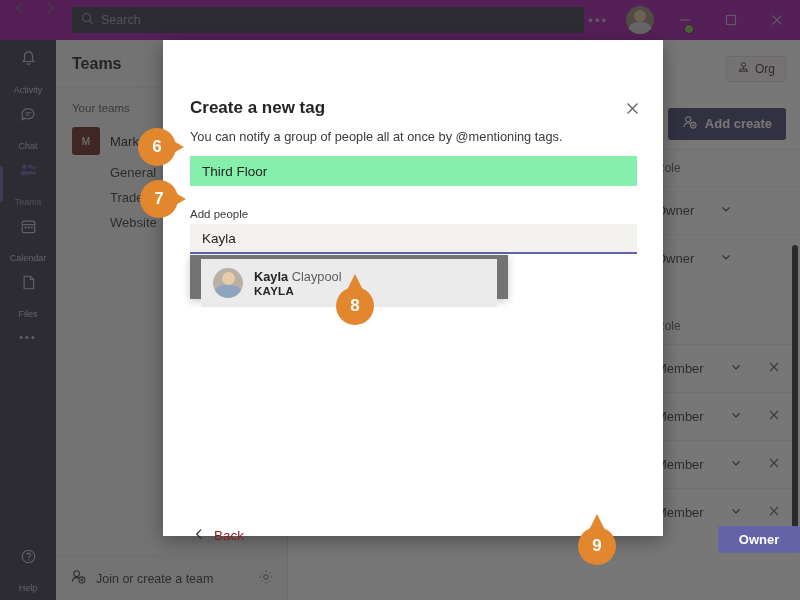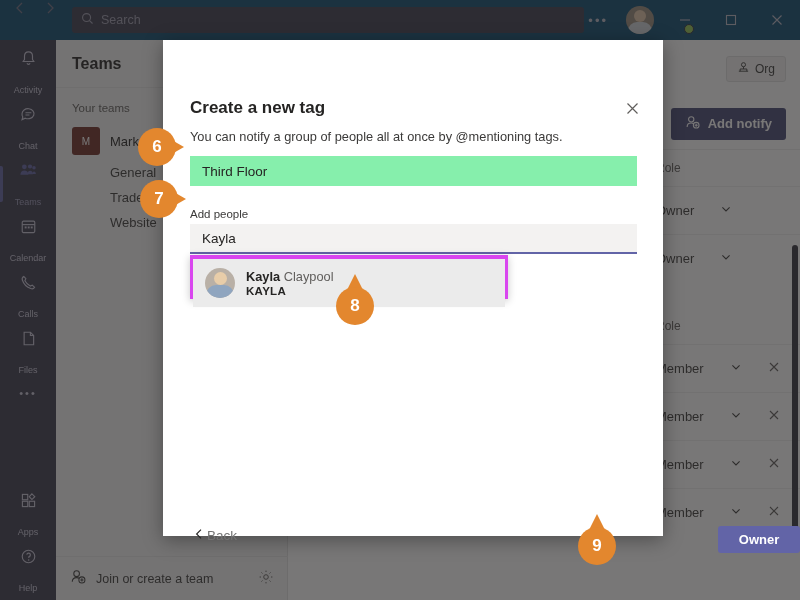--- a/index.html
+++ b/index.html
@@ -8,21 +8,21 @@
     width: 800px; height: 600px;
     overflow: hidden;
     font-family: "Liberation Sans", sans-serif;
     background: #ffffff;
   }
   #app { position: relative; width: 800px; height: 600px; overflow: hidden; }
 
   
   .titlebar {
     position: absolute; top: 0; left: 0; width: 800px; height: 40px;
-    background: #0c4a6e; display: flex; align-items: flex-start;
+    background: #a21caf; display: flex; align-items: flex-start;
   }
   .nav-arrows { display: flex; align-items: center; margin-left: 12px; gap: 14px; }
   .nav-arrow { width: 16px; height: 16px; color: #6f6e85; display: flex; align-items: center; justify-content: center; }
   .searchbox {
     position: absolute; left: 72px; top: 7px; width: 512px; height: 26px;
     background: #3b3a4e; border-radius: 3px;
     display: flex; align-items: center; padding: 0 9px; gap: 7px;
   }
   .searchbox .ph { color: #9d9cae; font-size: 12.5px; }
   .tb-right { position: absolute; right: 0; top: 0; height: 40px; display: flex; align-items: center; }
@@ -117,33 +117,33 @@
   .modal-desc { position: absolute; left: 27px; top: 89px; font-size: 12.8px; color: #3b3a39; }
   .fld-label { position: absolute; font-size: 11.5px; color: #3b3a39; }
   .fld-input {
     position: absolute; left: 27px; width: 447px; height: 30px;
     display: flex; align-items: center; padding: 0 12px; font-size: 13.5px; color: #252423;
   }
   .fld-tagname { top: 116px; background: #86efac; border: none; }
   .fld-people { top: 184px; background: #f3f2f1; border-bottom: 2px solid #6264a7; }
   .sugg-pop {
     position: absolute; left: 27px; top: 215px; width: 318px; height: 44px;
-    background: #d946ef; box-shadow: 0 2px 8px rgba(0,0,0,0.22);
-    padding: 4px 0;
+    background: #737373; box-shadow: 0 2px 8px rgba(0,0,0,0.22);
+    padding: 4px 8px;
   }
   .sugg-item { height: 48px; margin: 0 3px; background: #ebebeb; display: flex; align-items: center; gap: 11px; padding: 0 12px; }
   .sugg-avatar { width: 30px; height: 30px; border-radius: 50%; overflow: hidden; position: relative; background: #b9b0a6; flex: none; }
   .sugg-avatar .head { position: absolute; left: 9px; top: 4px; width: 13px; height: 13px; border-radius: 50%; background: #e8cda9; }
   .sugg-avatar .body { position: absolute; left: 1px; top: 17px; width: 28px; height: 16px; border-radius: 10px 10px 0 0; background: #8fa5bf; }
   .sugg-txt { display: flex; flex-direction: column; gap: 1px; }
   .sugg-n1 { font-size: 12.8px; color: #252423; }
   .sugg-n1 b { font-weight: bold; }
   .sugg-n1 span.last { color: #605e5c; }
   .sugg-n2 { font-size: 11.5px; font-weight: bold; color: #252423; letter-spacing: .3px; }
-  .back-btn { position: absolute; left: 30px; top: 488px; display: flex; align-items: center; gap: 2px; font-size: 13.5px; color: #737373; }
+  .back-btn { position: absolute; left: 30px; top: 488px; display: flex; align-items: center; gap: 9px; font-size: 13.5px; color: #7f1d1d; }
   .create-btn {
     position: absolute; left: 555px; top: 486px; width: 82px; height: 27px;
     background: #6264a7; color: #fff; border-radius: 3px;
     display: flex; align-items: center; justify-content: center; font-size: 13px; font-weight: bold;
   }
 
   
   .callout { position: absolute; width: 38px; height: 38px; }
   .callout .bub {
     position: absolute; left: 0; top: 0; width: 38px; height: 38px; border-radius: 50%;
@@ -254,48 +254,29 @@
             <rect x="6" y="10" width="2" height="2" fill="currentColor"></rect>
             <rect x="9.2" y="10" width="2" height="2" fill="currentColor"></rect>
             <rect x="12.4" y="10" width="2" height="2" fill="currentColor"></rect>
           </svg>
       </span>
       <span class="lbl">Calendar</span>
     </div>
     <div class="rail-item">
       <span>
         <svg width="19" height="19" viewBox="0 0 20 20">
-            <path d="M5 3.6 C3.6 4.4 3 6 3.6 7.6 C5 11.6 8.4 15 12.4 16.4 C14 17 15.6 16.4 16.4 15 L14 12.8 L11.8 13.8 C10 12.8 7.2 10 6.2 8.2 L7.2 6 Z" fill="none" stroke="currentColor" stroke-width="1.2"></path>
-          </svg>
-      </span>
-      <span class="lbl">Calls</span>
-    </div>
-    <div class="rail-item">
-      <span>
-        <svg width="19" height="19" viewBox="0 0 20 20">
             <path d="M5.4 3.4 H12 L15.4 6.8 V16.6 H5.4 Z" fill="none" stroke="currentColor" stroke-width="1.2"></path>
             <path d="M12 3.4 V6.8 H15.4" fill="none" stroke="currentColor" stroke-width="1.2"></path>
           </svg>
       </span>
       <span class="lbl">Files</span>
     </div>
     <div class="rail-dots">•••</div>
 
     <div class="rail-bottom">
-      <div class="rail-item">
-        <span>
-          <svg width="19" height="19" viewBox="0 0 20 20">
-              <rect x="3.6" y="3.6" width="5.6" height="5.6" fill="none" stroke="currentColor" stroke-width="1.2"></rect>
-              <rect x="3.6" y="10.8" width="5.6" height="5.6" fill="none" stroke="currentColor" stroke-width="1.2"></rect>
-              <rect x="10.8" y="10.8" width="5.6" height="5.6" fill="none" stroke="currentColor" stroke-width="1.2"></rect>
-              <path d="M13.6 3 L16.6 6 L13.6 9 L10.8 6 Z" fill="none" stroke="currentColor" stroke-width="1.2"></path>
-            </svg>
-        </span>
-        <span class="lbl">Apps</span>
-      </div>
       <div class="rail-item">
         <span>
           <svg width="19" height="19" viewBox="0 0 20 20">
               <circle cx="10" cy="10" r="6.6" fill="none" stroke="currentColor" stroke-width="1.2"></circle>
               <path d="M8.2 8 a1.9 1.9 0 1 1 2.2 2.2 V11.6" fill="none" stroke="currentColor" stroke-width="1.2"></path>
               <circle cx="10.2" cy="13.6" r="0.8" fill="currentColor"></circle>
             </svg>
         </span>
         <span class="lbl">Help</span>
       </div>
@@ -349,21 +330,21 @@
     <div class="main-sub">
       <div class="add-member-btn">
         <span>
           <svg width="16" height="16" viewBox="0 0 18 18">
               <circle cx="7" cy="6" r="3" fill="none" stroke="#fff" stroke-width="1.2"></circle>
               <path d="M2.4 14.6 C2.4 11.6 4.4 10.2 7 10.2 C8 10.2 9 10.4 9.8 10.9" fill="none" stroke="#fff" stroke-width="1.2"></path>
               <circle cx="12.6" cy="12.6" r="3.2" fill="none" stroke="#fff" stroke-width="1.2"></circle>
               <path d="M12.6 10.9 V14.3 M10.9 12.6 H14.3" stroke="#fff" stroke-width="1.2"></path>
             </svg>
         </span>
-        <span>Add notify</span>
+        <span>Add create</span>
       </div>
     </div>
 
     <div class="tbl-head">
       <div class="role-col">Role</div>
     </div>
     <div class="mrow">
       <div class="m-avatar">
         <div class="circ" style="background:#c2b6a8;">
             <div class="head" style="background:#e8cda9;"></div>

